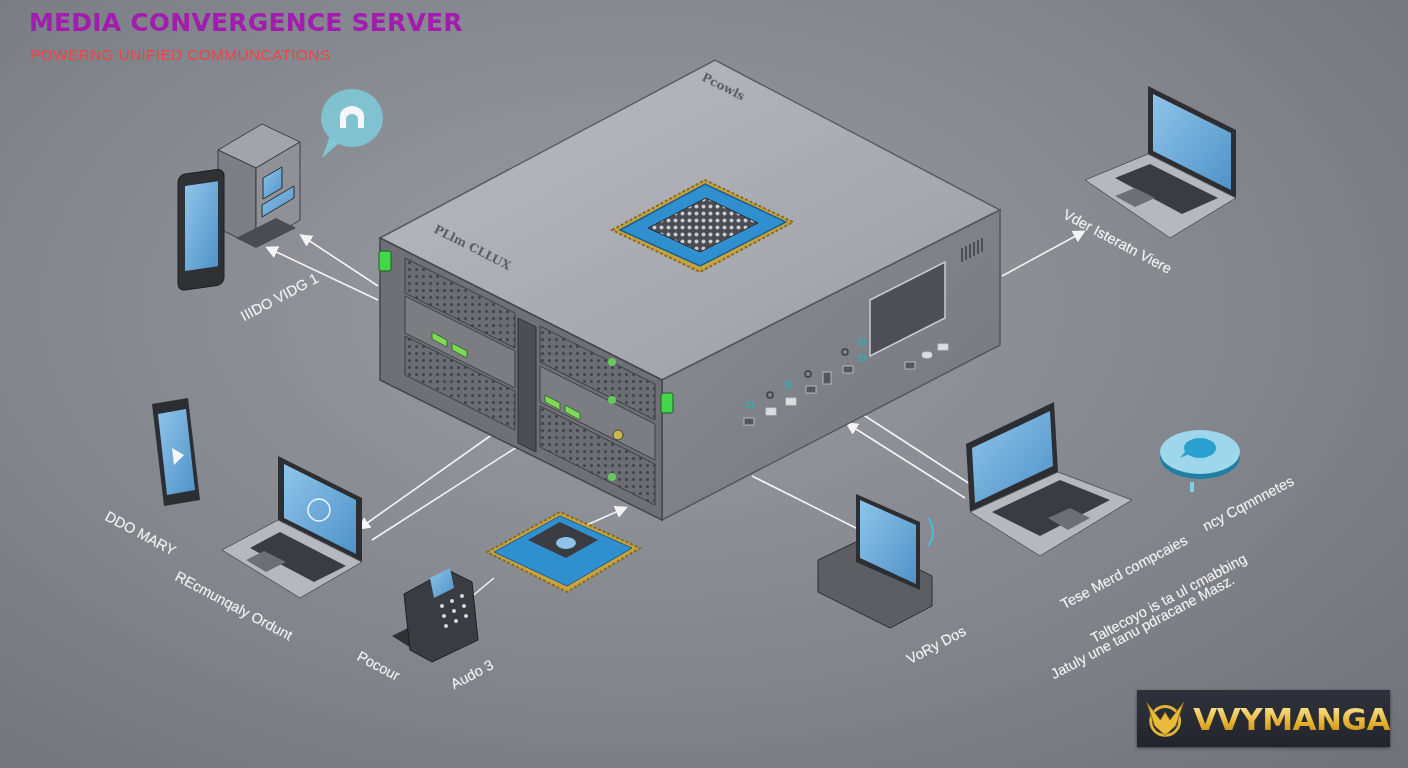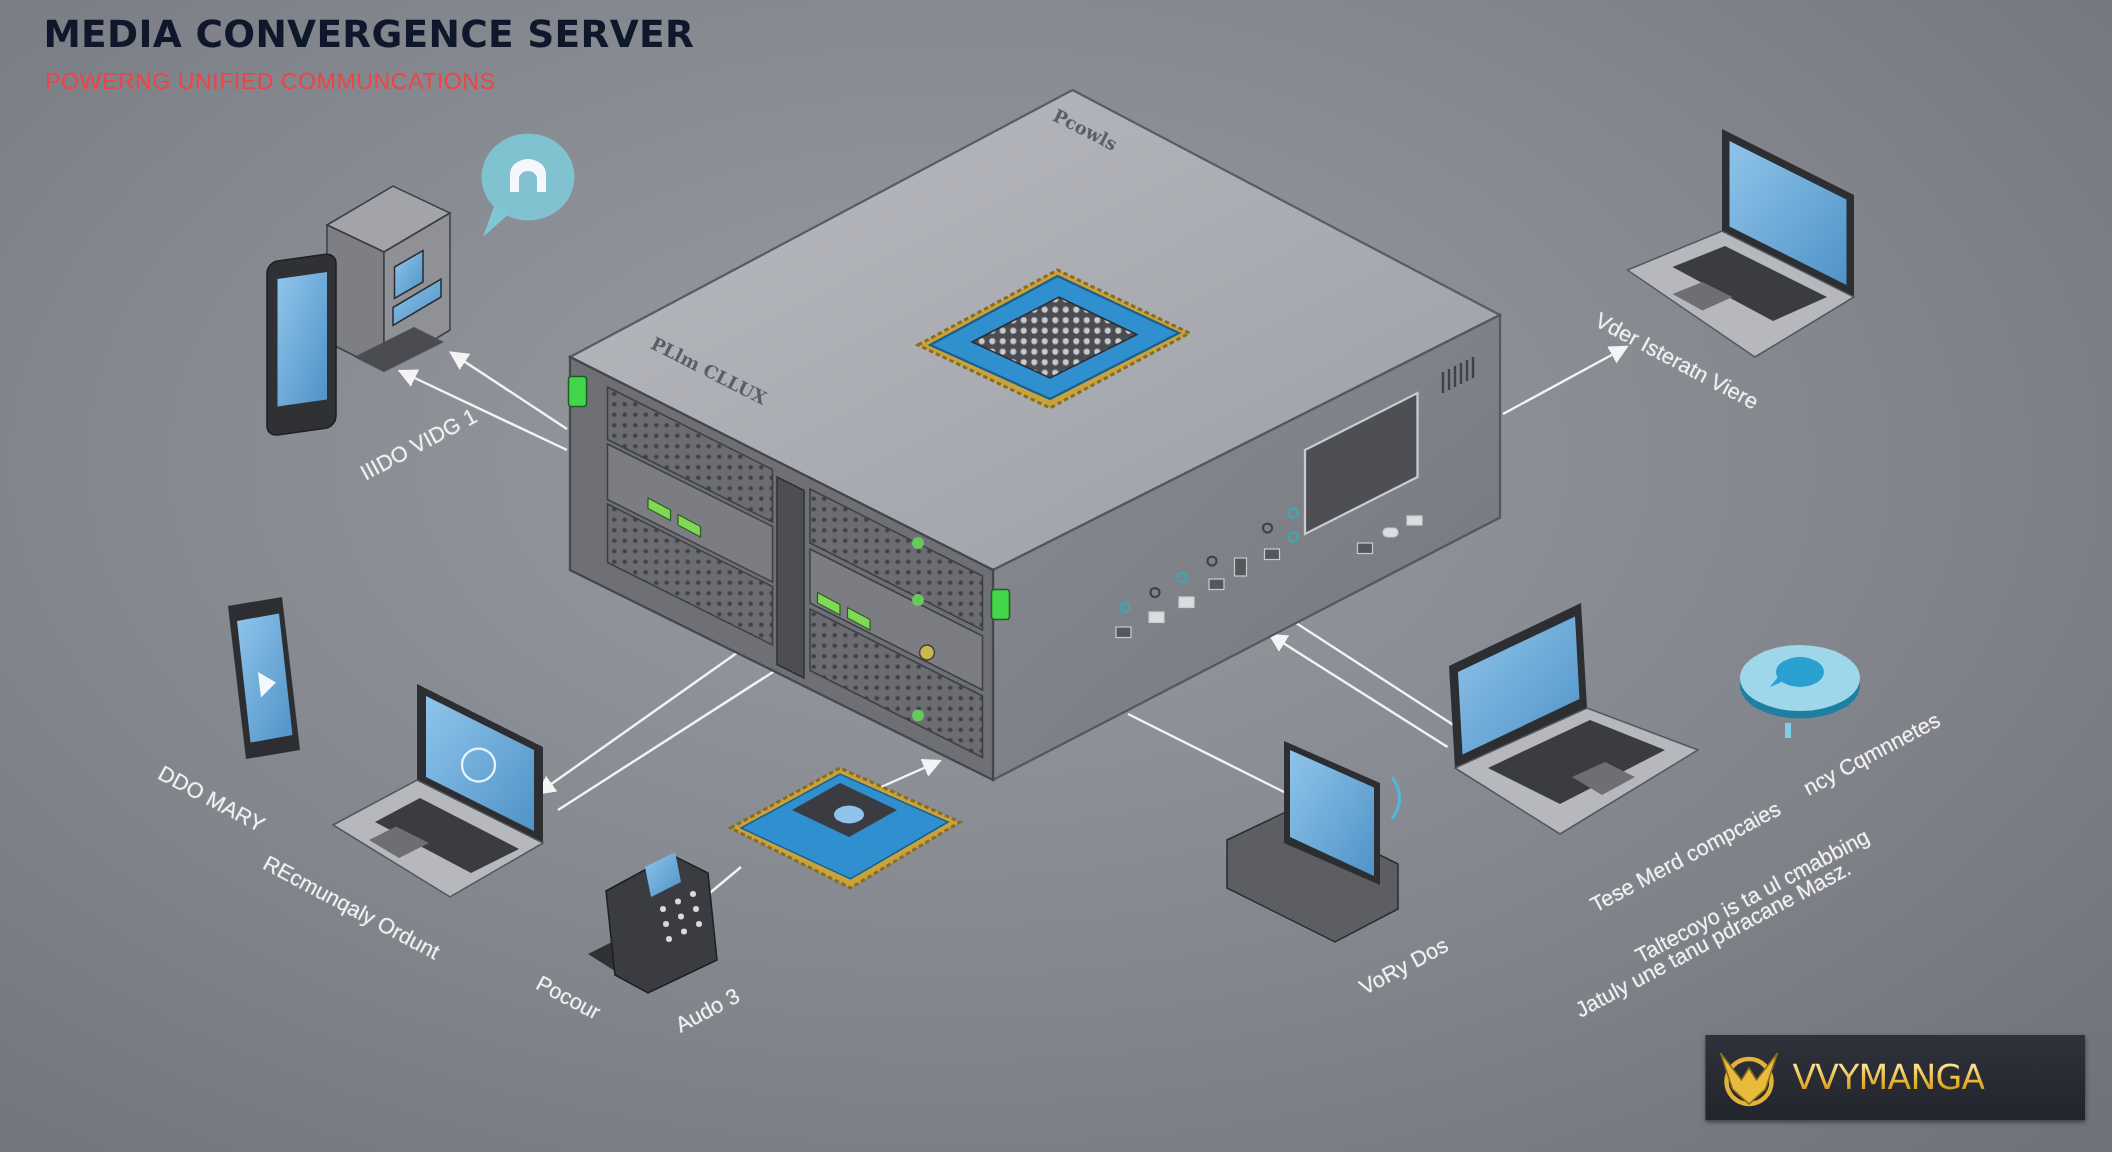--- a/index.html
+++ b/index.html
@@ -2,42 +2,42 @@
 <html><head>
 <meta charset="utf-8">
 <style>
   html, body { margin: 0; padding: 0; }
   body {
     width: 1408px; height: 768px; overflow: hidden; position: relative;
     background: radial-gradient(ellipse at 45% 40%, #9a9ca3 0%, #84868d 55%, #6f7178 100%);
     font-family: "DejaVu Sans", sans-serif;
   }
   .title {
-    position: absolute; left: 29px; top: 8px; color: #0f172a;
+    position: absolute; left: 29px; top: 8px; color: #a21caf;
     font-family: "DejaVu Sans", sans-serif; font-weight: bold; font-size: 25px; letter-spacing: 0.2px;
   }
   .subtitle {
     position: absolute; left: 30px; top: 46px; color: #ef4444;
     font-family: "Liberation Sans", sans-serif; font-size: 15.5px; letter-spacing: 0.3px;
   }
   svg.scene { position: absolute; left: 0; top: 0; }
   .lbl {
     position: absolute; color: #f2f2f2; white-space: nowrap;
     font-family: "Liberation Sans", sans-serif; font-size: 14.5px;
     transform-origin: left top; text-shadow: 0 0 1px rgba(255,255,255,0.4);
   }
   .rtl { transform: rotate(28deg); }
   .ltr { transform: rotate(-28deg); }
   .badge {
     position: absolute; left: 1137px; top: 690px; width: 253px; height: 57px;
     background: linear-gradient(#2f323a, #22252c); box-shadow: 0 1px 3px rgba(0,0,0,0.5);
     display: flex; align-items: center;
   }
   .badge-text {
-    margin-left: 6px; font-family: "DejaVu Sans", sans-serif; font-weight: normal; font-size: 23px;
+    margin-left: 6px; font-family: "DejaVu Sans", sans-serif; font-weight: bold; font-size: 31px;
     color: #f0c64a; letter-spacing: -0.5px;
     background: linear-gradient(#fff2b0, #e6b230 60%, #b98318);
     -webkit-background-clip: text; background-clip: text; -webkit-text-fill-color: transparent;
   }
   .engrave {
     position: absolute; color: #5b5e65; font-family: "DejaVu Serif", serif; font-weight: bold;
     font-size: 12px; transform-origin: left top;
   }
 </style>
 </head>

